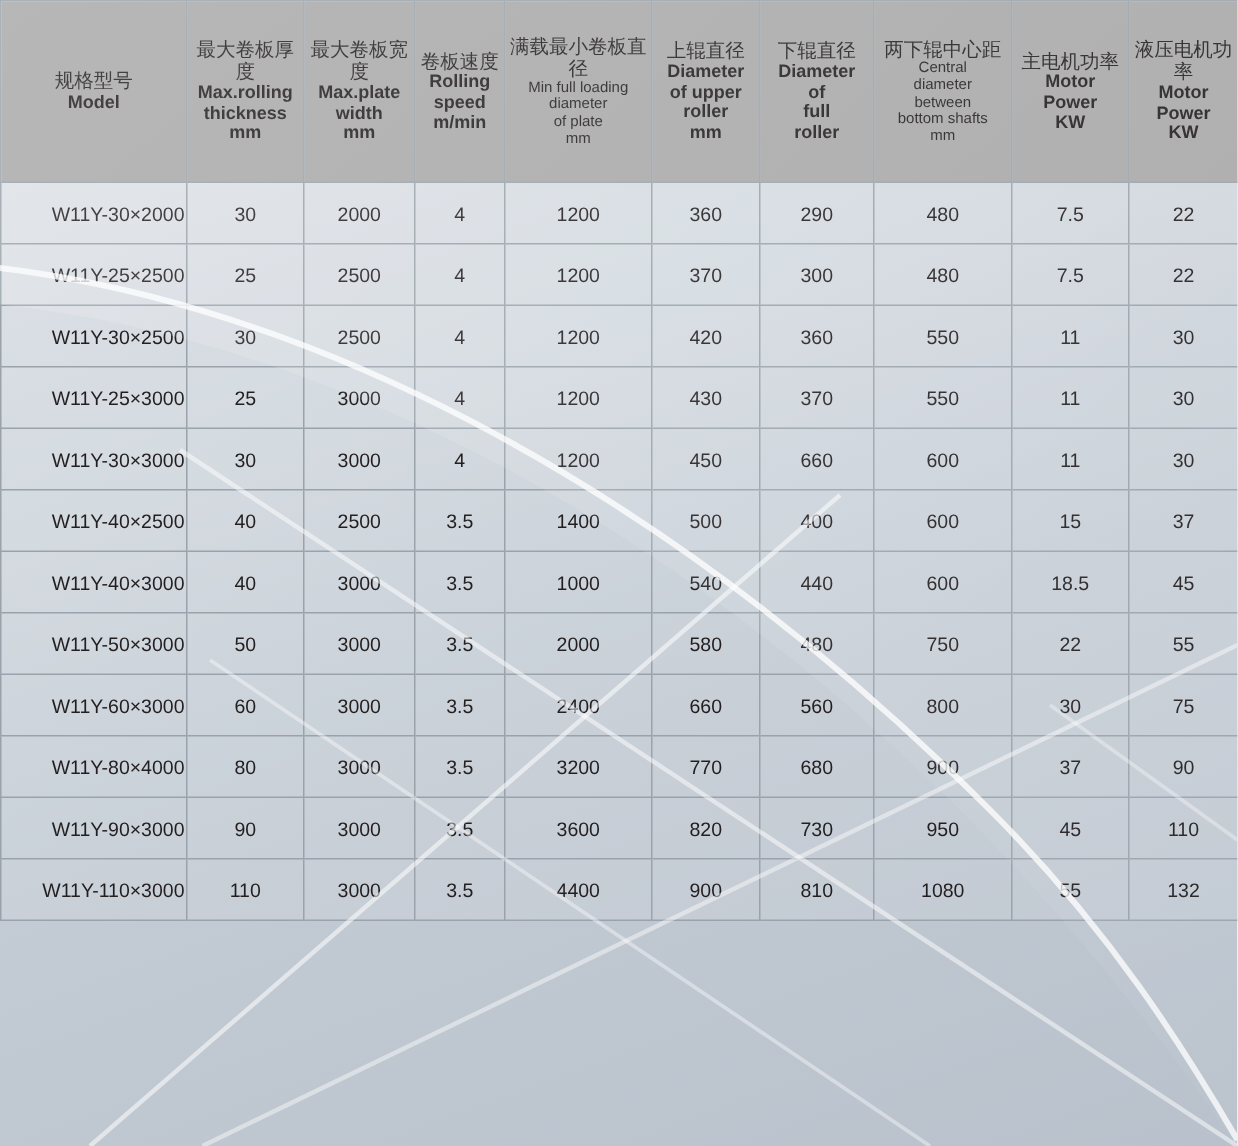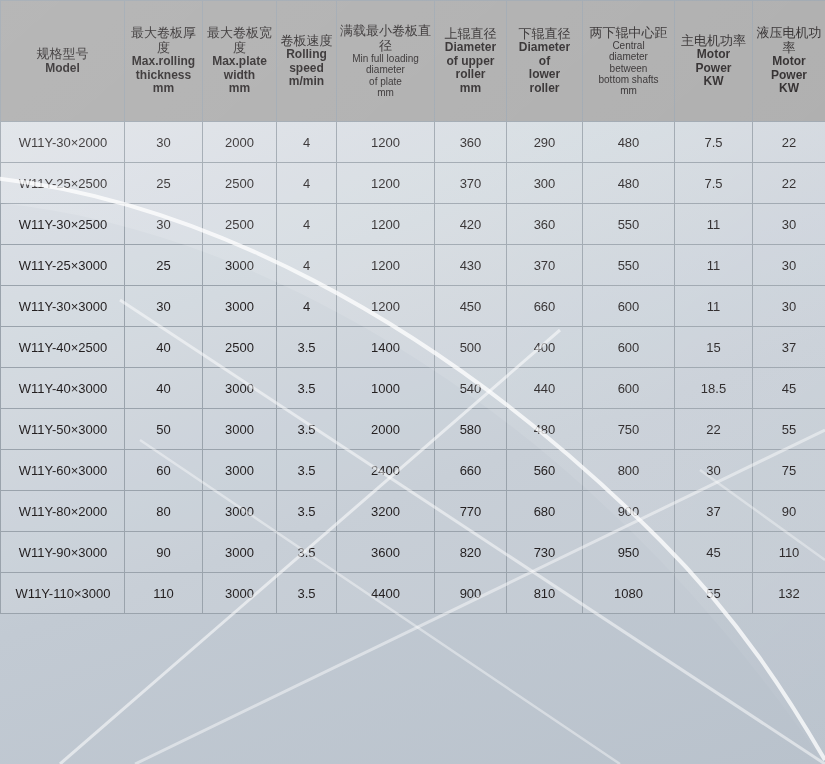--- a/index.html
+++ b/index.html
@@ -58,21 +58,21 @@
     font-weight: normal;
   }
   tbody td {
     height: 38px;
     font-size: 13px;
     background: rgba(255,255,255,0.10);
   }
   tbody td.model {
     font-size: 13px;
     padding-left: 2px;
-    text-align: center;
+    text-align: right;
   }
   
   col.c0 { width: 124px; }
   col.c1 { width: 78px; }
   col.c2 { width: 74px; }
   col.c3 { width: 60px; }
   col.c4 { width: 98px; }
   col.c5 { width: 72px; }
   col.c6 { width: 76px; }
   col.c7 { width: 92px; }
@@ -148,21 +148,21 @@
           <span class="cn">上辊直径</span>
           <span class="en">Diameter</span>
           <span class="en">of upper</span>
           <span class="en">roller</span>
           <span class="en">mm</span>
         </th>
         <th>
           <span class="cn">下辊直径</span>
           <span class="en">Diameter</span>
           <span class="en">of</span>
-          <span class="en">lower</span>
+          <span class="en">full</span>
           <span class="en">roller</span>
         </th>
         <th>
           <span class="cn">两下辊中心距</span>
           <span class="en small">Central</span>
           <span class="en small">diameter</span>
           <span class="en small">between</span>
           <span class="en small">bottom shafts</span>
           <span class="en small">mm</span>
         </th>
@@ -283,21 +283,21 @@
           <td>3000</td>
           <td>3.5</td>
           <td>2400</td>
           <td>660</td>
           <td>560</td>
           <td>800</td>
           <td>30</td>
           <td>75</td>
         </tr>
         <tr>
-          <td class="model">W11Y-80×2000</td>
+          <td class="model">W11Y-80×4000</td>
           <td>80</td>
           <td>3000</td>
           <td>3.5</td>
           <td>3200</td>
           <td>770</td>
           <td>680</td>
           <td>900</td>
           <td>37</td>
           <td>90</td>
         </tr>

